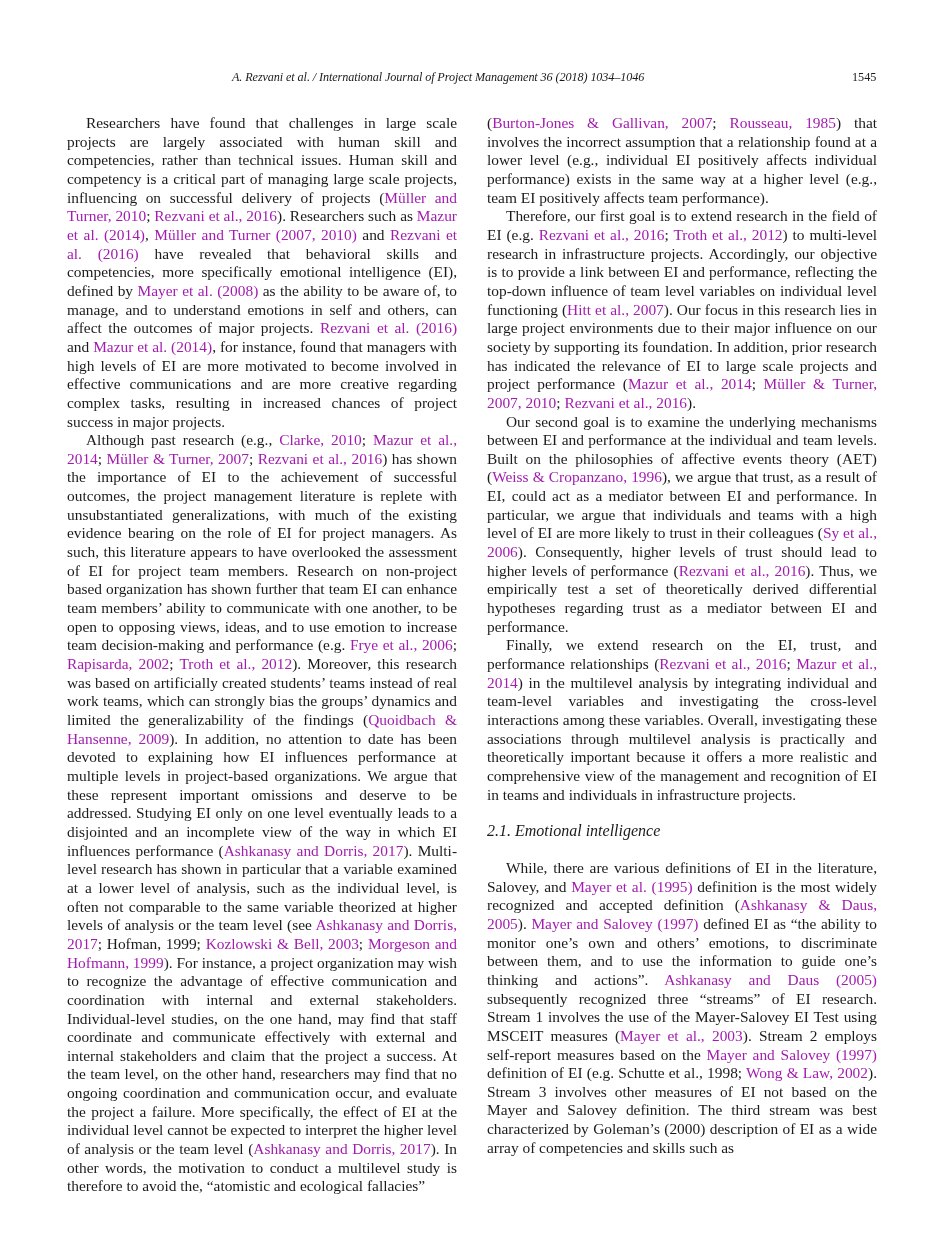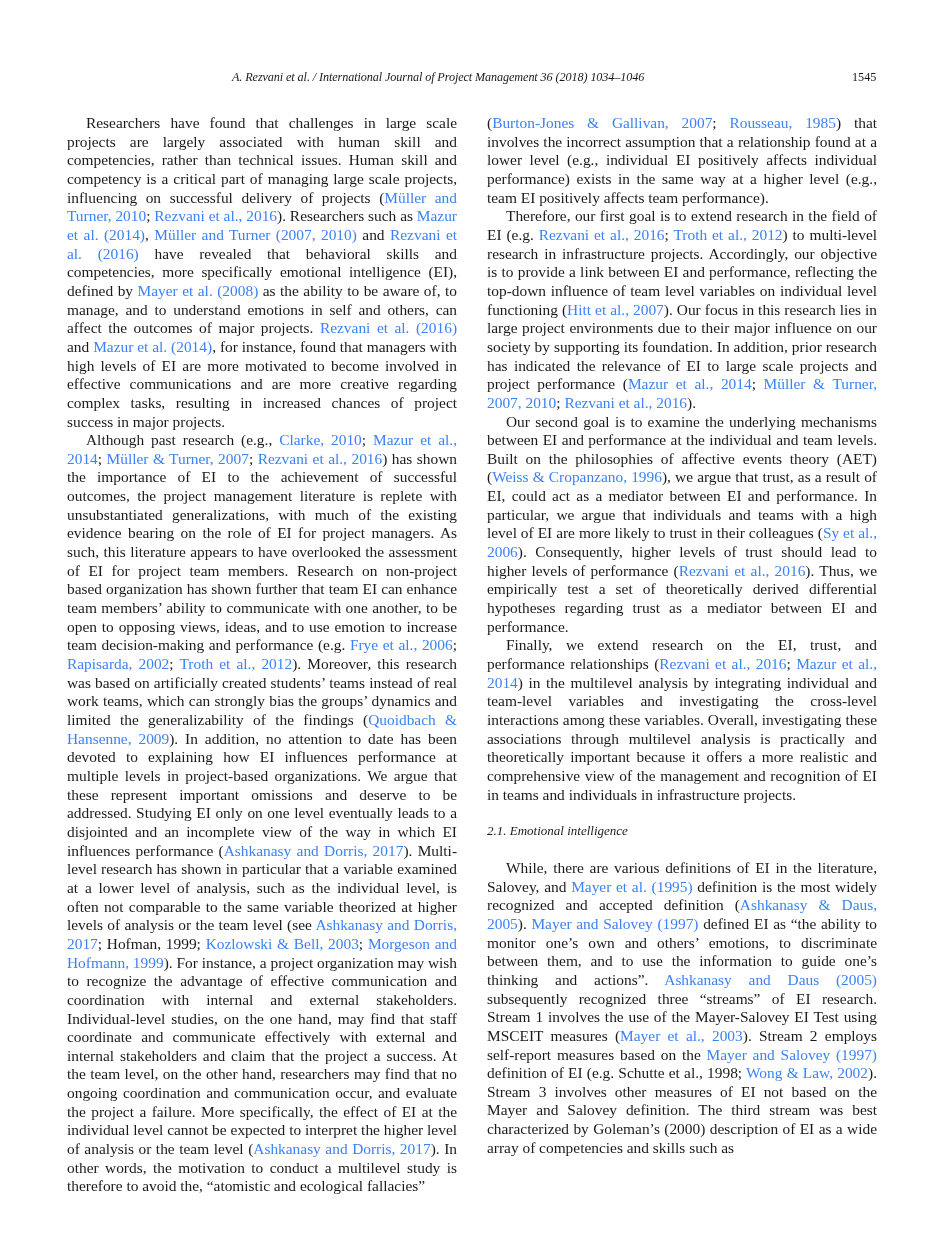--- a/index.html
+++ b/index.html
@@ -6,23 +6,23 @@
   body { width: 925px; height: 1234px; position: relative; overflow: hidden;
          font-family: "Liberation Serif", "DejaVu Serif", serif; color: #1a1a1a; }
   .running-head { position: absolute; top: 70px; left: 0; width: 756px; height: 20px; }
   .running-title { position: absolute; left: 232px; top: 0; font-style: italic; font-size: 12.2px; letter-spacing: -0.1px; }
   .page-number { position: absolute; left: 852px; top: 0; font-size: 12.2px; }
   .column { position: absolute; top: 114px; width: 390px; font-size: 15.4px; line-height: 18.65px; }
   .col-left { left: 67px; }
   .col-right { left: 487px; }
   p.para { margin: 0; text-align: justify; text-indent: 0; hyphens: none; }
   p.para.indent { text-indent: 19px; }
-  a.cite { color: #3b82f6; text-decoration: none; }
+  a.cite { color: #a21caf; text-decoration: none; }
   .section-heading { margin: 18px 0 0 0; font-weight: bold; font-size: 15.4px; line-height: 18.65px; }
-  .subsection-heading { margin: 18px 0 0 0; font-style: italic; font-size: 13px; line-height: 18.65px; }
+  .subsection-heading { margin: 18px 0 0 0; font-style: italic; font-size: 16px; line-height: 18.65px; }
   .sub-gap { height: 18px; }
 </style>
 </head>
 <body>
 
 <div class="running-head">
   <span class="running-title">A. Rezvani et al. / International Journal of Project Management 36 (2018) 1034–1046</span>
   <span class="page-number">1545</span>
 </div>
 

